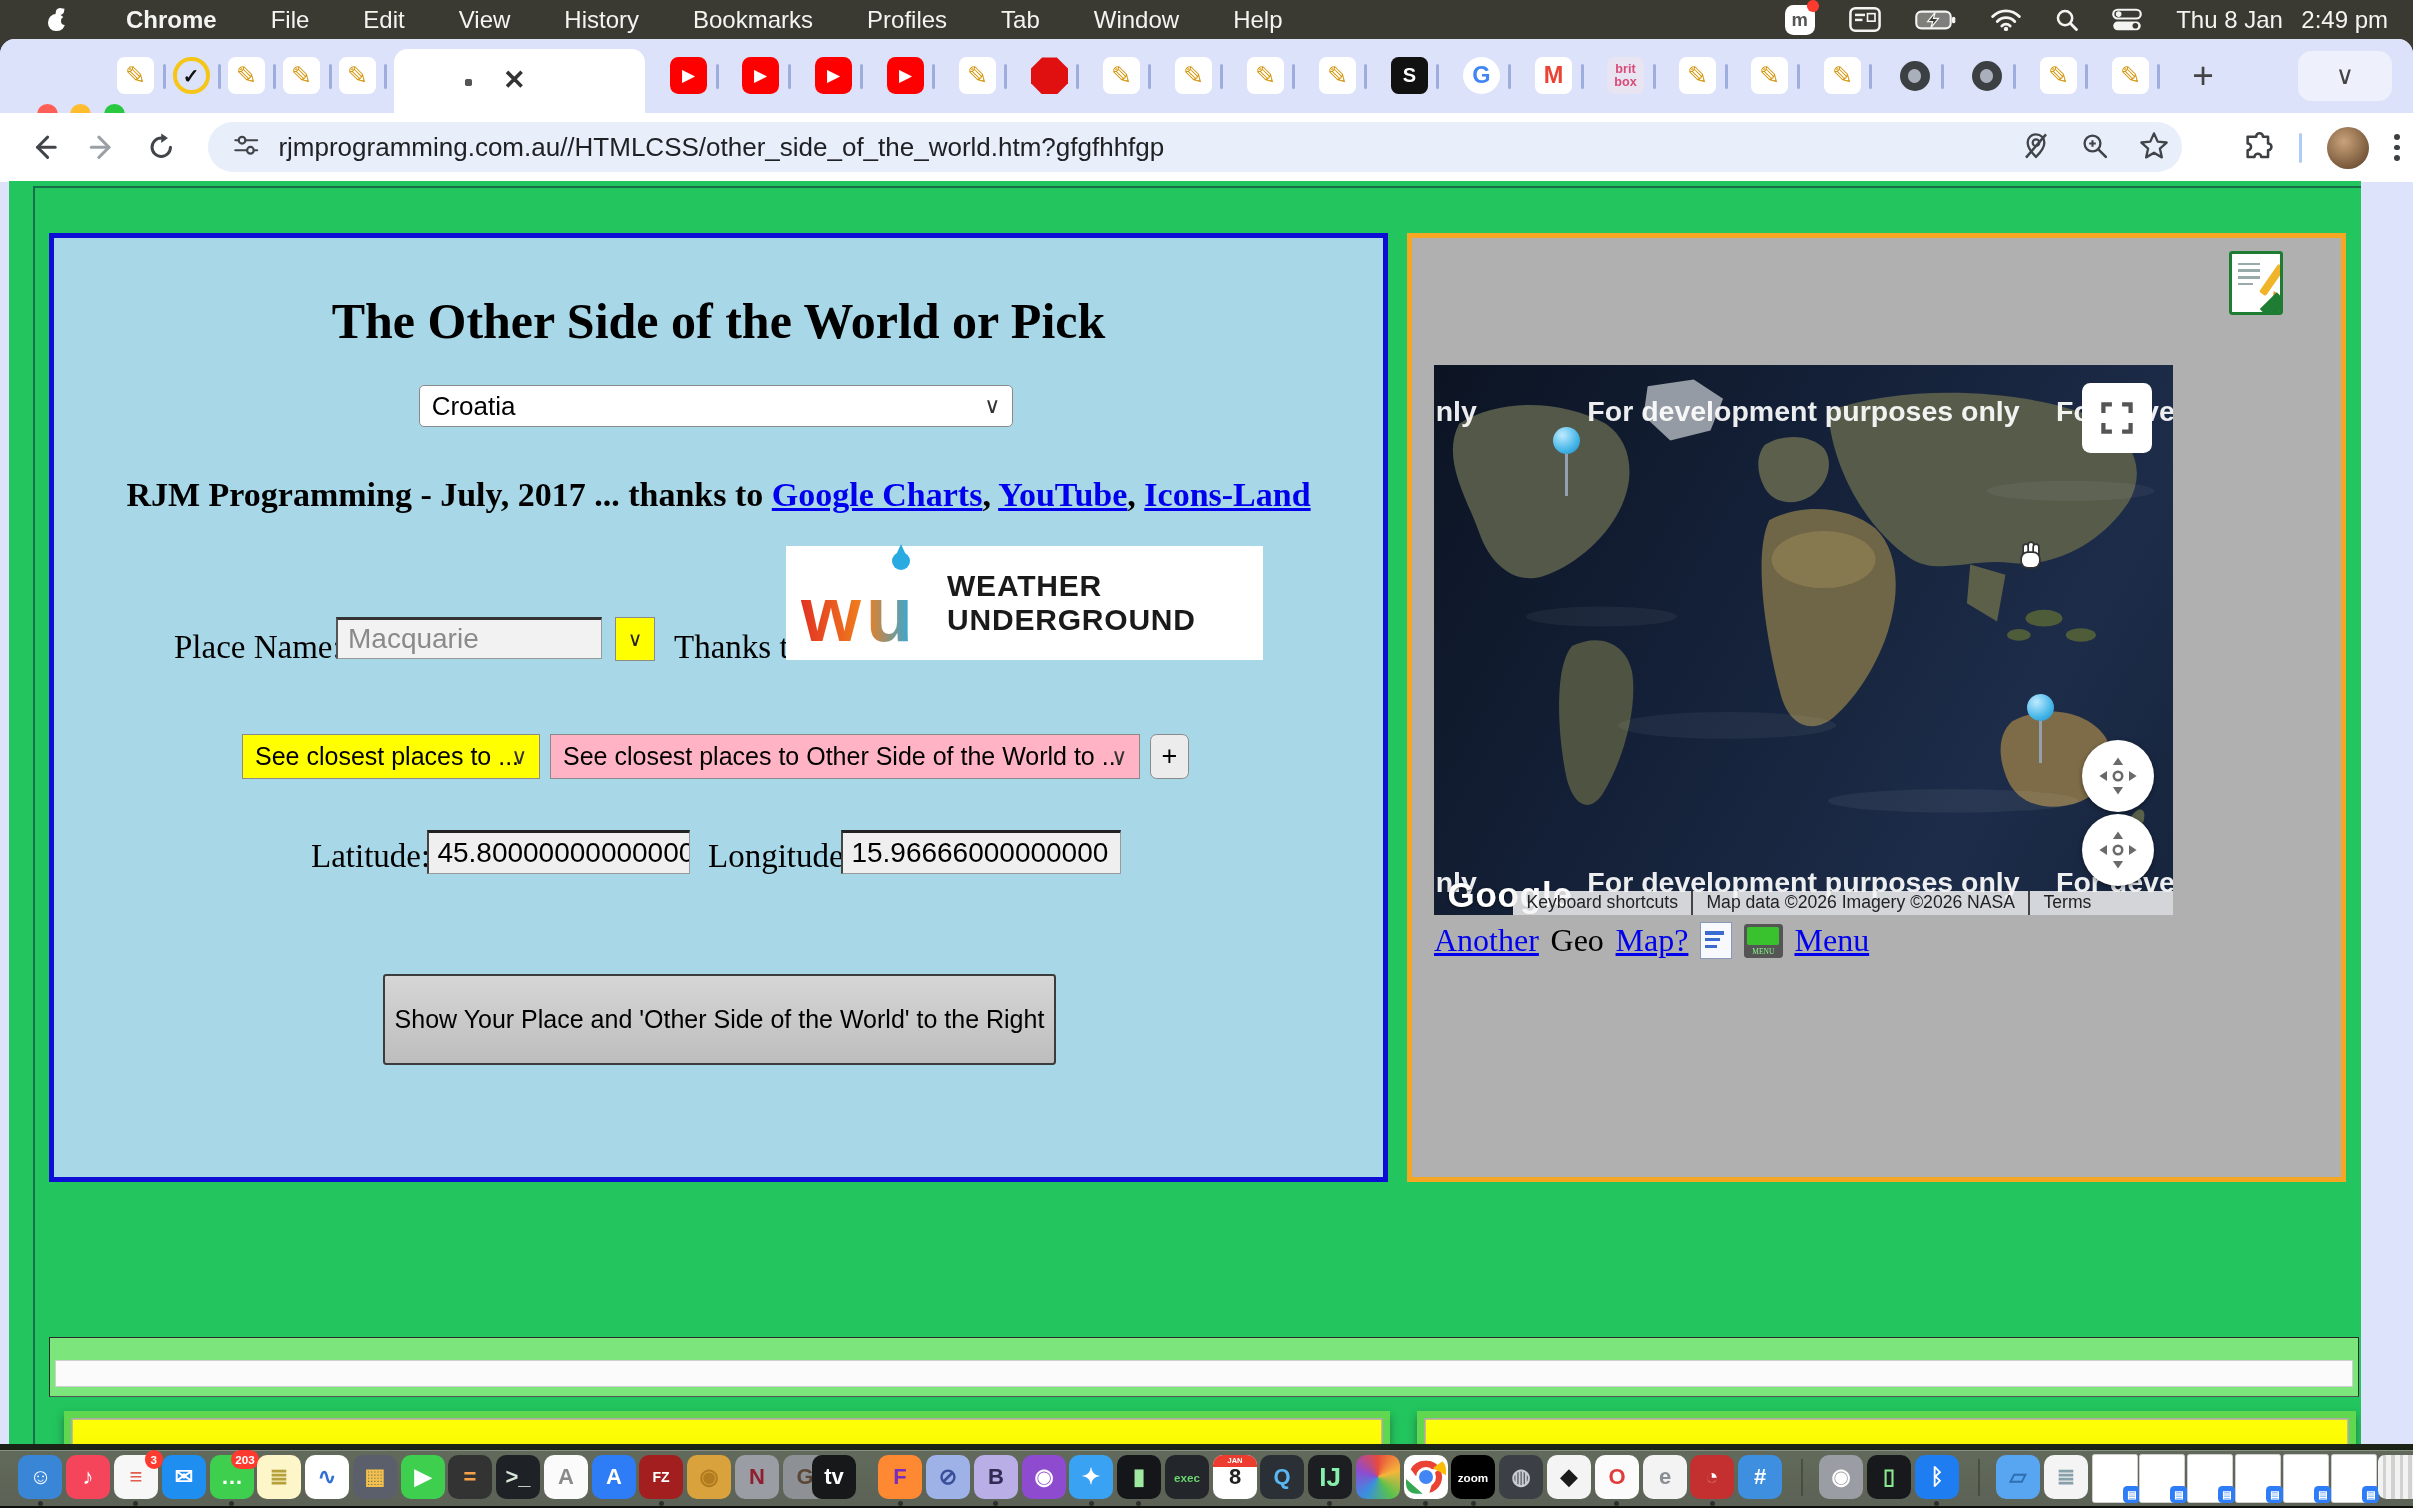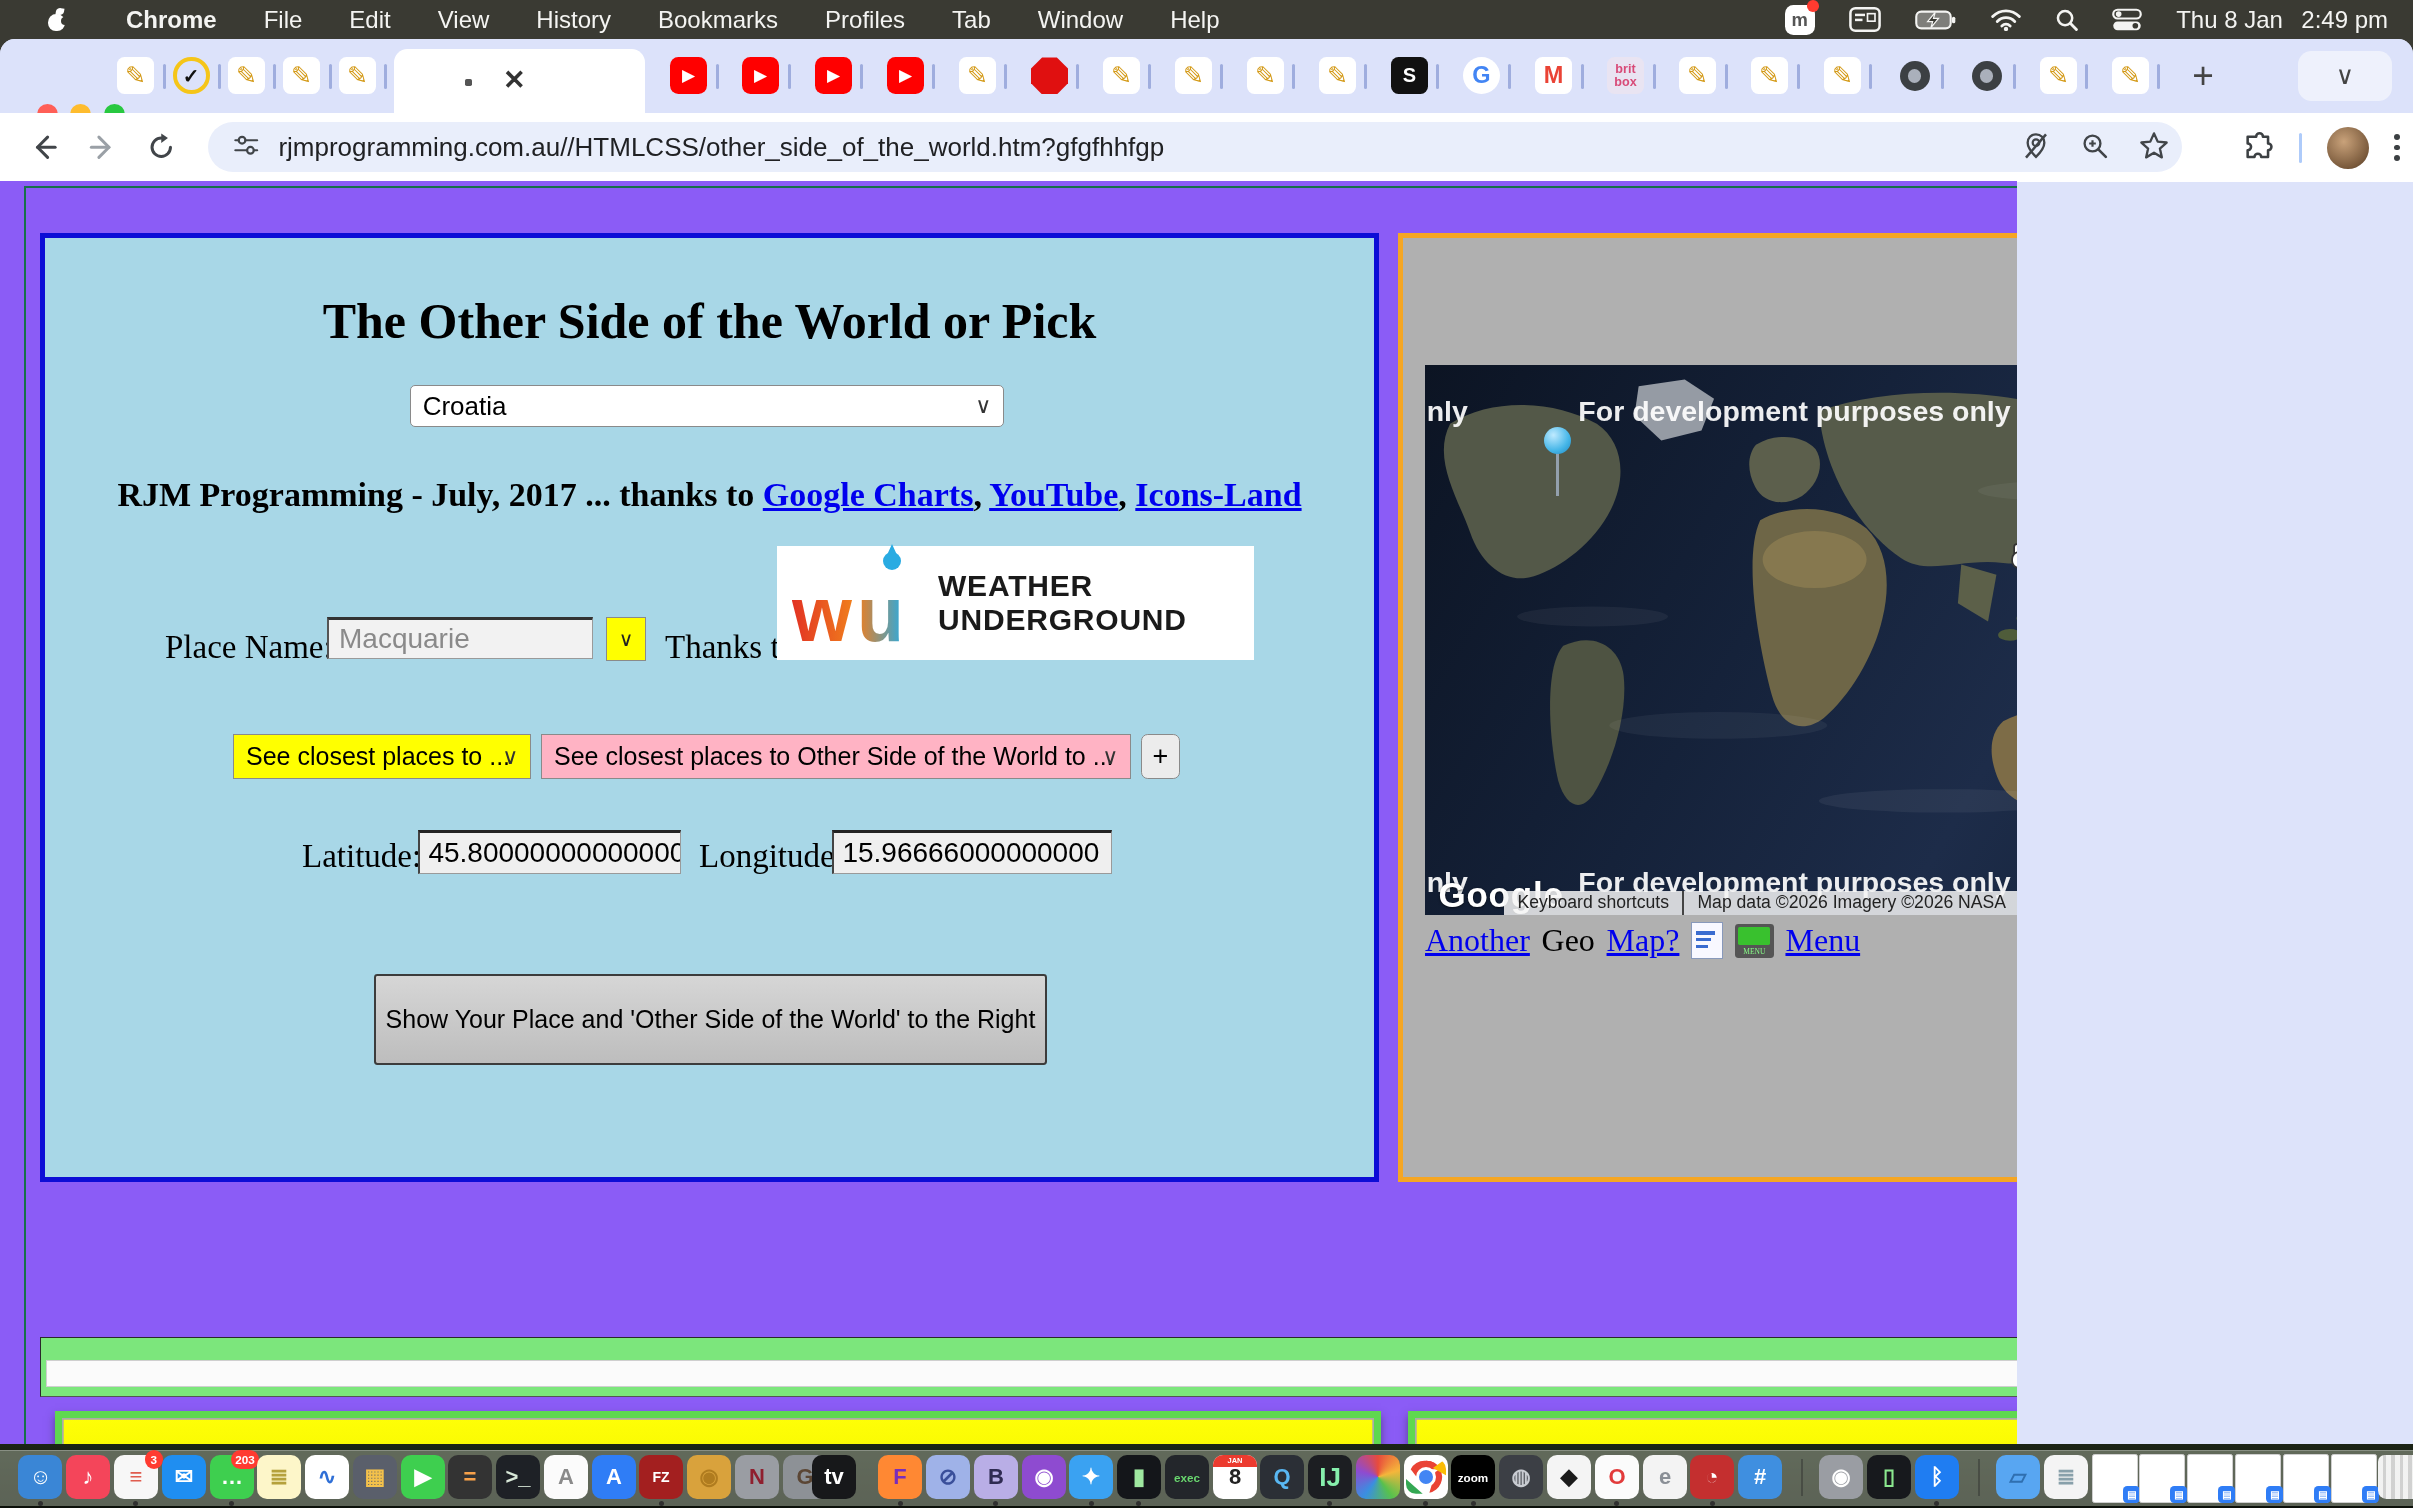--- a/index.html
+++ b/index.html
@@ -3,21 +3,21 @@
 <meta charset="utf-8">
 <style>
   html,body{margin:0;padding:0;background:#222;}
   .screen{position:relative;width:2413px;height:1508px;overflow:hidden;background:#3a3a33;font-family:"Liberation Sans",sans-serif;}
   
   .menubar{position:absolute;left:0;top:0;width:2413px;height:39px;background:#3a3a33;display:flex;align-items:center;color:#f4f4f2;font-size:24px;}
   .menubar .apple{width:25px;height:25px;margin-left:44px;position:relative;}
   .menubar .apple .body{position:absolute;left:4.2px;top:6.7px;width:17px;height:17.6px;background:#fff;border-radius:48% 48% 46% 46%;}
   .menubar .apple .bite{position:absolute;right:-0.8px;top:10px;width:8.4px;height:8.4px;background:#3a3a33;border-radius:50%;}
   .menubar .apple .leaf{position:absolute;left:11.7px;top:0.8px;width:7.5px;height:6.7px;background:#fff;border-radius:60% 0 60% 0;transform:rotate(10deg);}
-  .menu-items{display:flex;align-items:center;margin-left:37px;gap:7px;}
+  .menu-items{display:flex;align-items:center;margin-left:37px;gap:14px;}
   .menu-item{padding:0 20px;white-space:nowrap;}
   .menu-item.first{font-weight:bold;}
   .status-area{margin-left:auto;display:flex;align-items:center;gap:34px;margin-right:25px;}
   .status-icon{display:flex;align-items:center;}
   .appnotif{position:relative;width:30px;height:30px;background:#fff;border-radius:8.4px;color:#555;font-weight:bold;font-size:18.4px;display:flex;align-items:center;justify-content:center;}
   .appnotif .reddot{position:absolute;right:-4.2px;top:-4.2px;width:11.7px;height:11.7px;background:#ff3b30;border-radius:50%;}
   .clock{display:flex;gap:18.4px;white-space:nowrap;}
   
   .window{position:absolute;left:0;top:39px;width:2413px;height:1405px;border-radius:15px 15px 0 0;overflow:hidden;background:#dde3fa;}
   .tabstrip{position:absolute;left:0;top:0;width:2413px;height:74px;background:#dce2fa;}
@@ -49,21 +49,21 @@
   .omnibox{position:absolute;left:208px;top:9.2px;width:1974px;height:50px;background:#e9eefb;border-radius:25px;display:flex;align-items:center;}
   .site-ico{margin-left:23.5px;}
   .url-text{margin-left:18.4px;font-size:26px;color:#202124;white-space:nowrap;}
   .omni-right{position:absolute;right:11.7px;top:0;height:50px;display:flex;align-items:center;gap:28.5px;}
   .toolbar-right{position:absolute;right:13.4px;top:0;height:69px;display:flex;align-items:center;gap:25px;}
   .vsep{width:2.5px;height:30px;background:#aecbfa;border-radius:1.7px;}
   .avatar{width:42px;height:42px;border-radius:50%;background:radial-gradient(circle at 40% 35%,#c9a27a,#7a5a3c 70%,#4a3826);}
   .dots3{font-size:25px;color:#3c4043;letter-spacing:0;line-height:8.4px;display:flex;flex-direction:column;gap:5px;align-items:center;}
   .dots3 i{width:5.9px;height:5.9px;background:#3c4043;border-radius:50%;}
   
-  .page{position:absolute;left:0;top:142px;width:2017px;height:1301px;background:#8b5cf6;overflow:hidden;}
+  .page{position:absolute;left:9px;top:142px;width:2352px;height:1301px;background:#22c55e;overflow:hidden;}
   .page-frame{position:absolute;left:23.5px;top:5px;width:2365px;height:1307px;border:2.5px solid #17704a;border-bottom:none;}
   .panel-left{position:absolute;left:40px;top:52px;width:1329px;height:939px;background:#a8d7e7;border:5.9px solid #0d0dd6;}
   .panel-right{position:absolute;left:1398px;top:52px;width:929px;height:939px;background:#b0b0b0;border:5.9px solid #f5a623;}
   .serif{font-family:"Liberation Serif",serif;}
   .lp-title{position:absolute;left:0;top:54px;width:100%;text-align:center;font-family:"Liberation Serif",serif;font-weight:bold;font-size:50px;color:#000;}
   .lp-select{position:absolute;left:365px;top:147px;width:592px;height:40px;background:#fff;border:1.7px solid #8a8a8a;border-radius:5px;display:flex;align-items:center;font-size:26px;color:#000;}
   .lp-select .val{margin-left:11.7px;}
   .sel-arrow{position:absolute;right:11.7px;font-size:22px;color:#333;}
   .lp-credit{position:absolute;left:0;top:238px;width:100%;text-align:center;font-family:"Liberation Serif",serif;font-weight:bold;font-size:34px;color:#000;}
   .lp-credit a,.linkblue{color:#0000EE;text-decoration:underline;}

